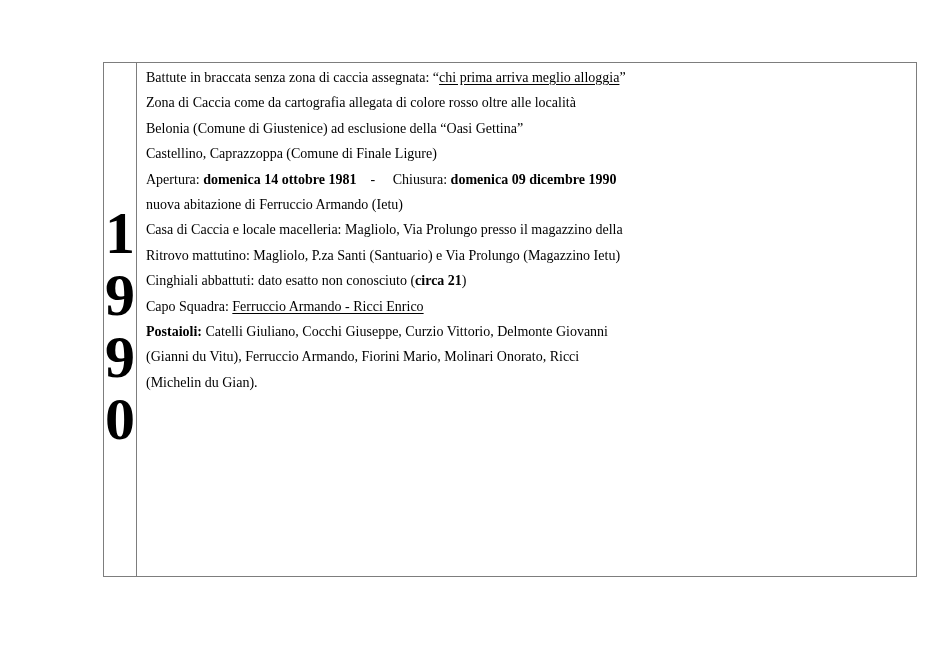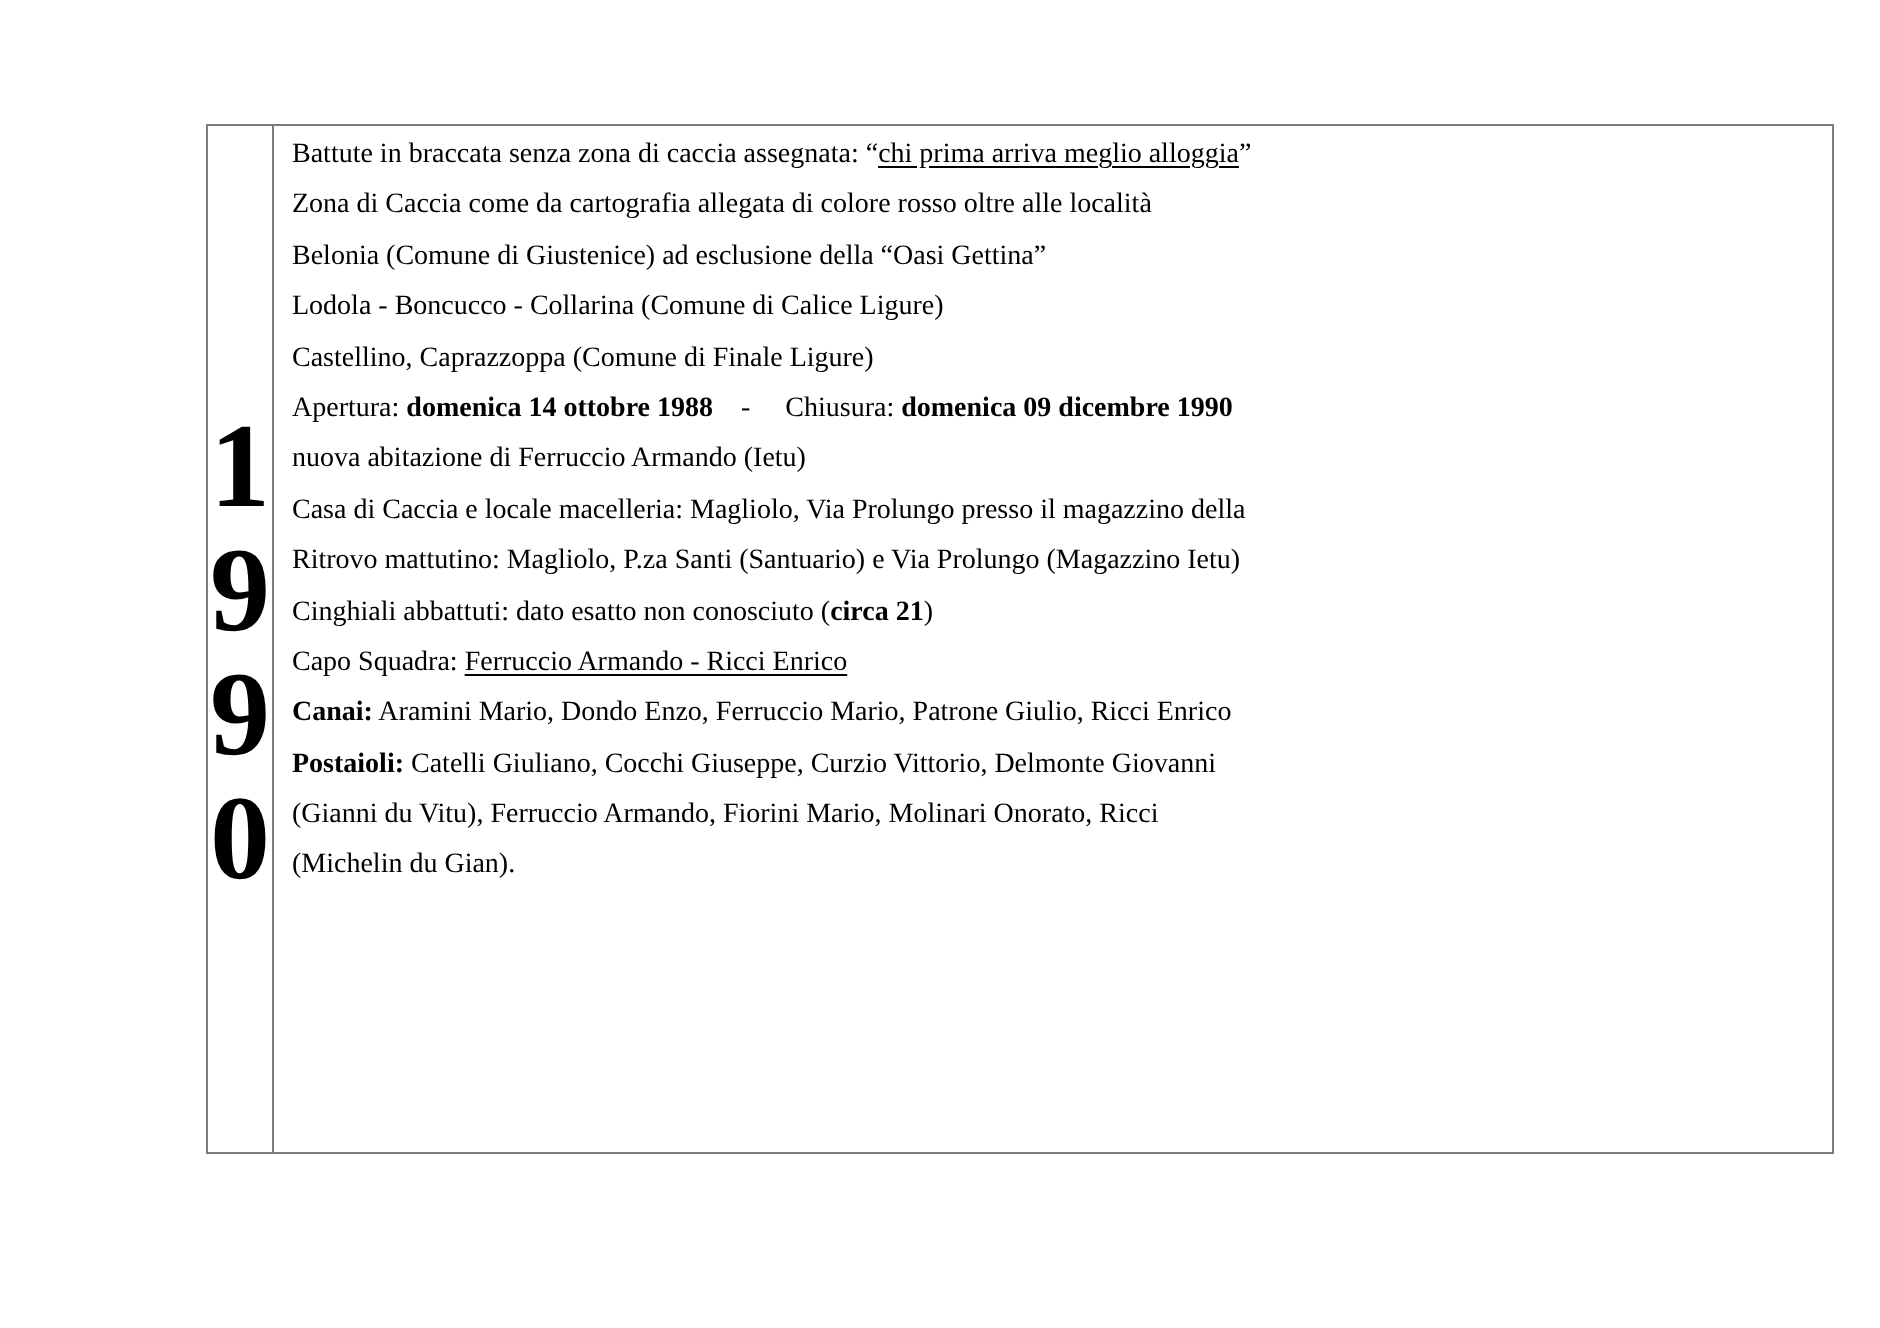--- a/index.html
+++ b/index.html
@@ -67,27 +67,25 @@
           <div class="year-digit">1</div>
           <div class="year-digit">9</div>
           <div class="year-digit">9</div>
           <div class="year-digit">0</div>
         </div>
     </div>
     <div class="text-col">
         <div class="tline"><span>Battute in braccata senza zona di caccia assegnata: “</span><span class="seg-u">chi prima arriva meglio alloggia</span><span>”</span></div>
         <div class="tline"><span>Zona di Caccia come da cartografia allegata di colore rosso oltre alle località</span></div>
         <div class="tline"><span>Belonia (Comune di Giustenice) ad esclusione della “Oasi Gettina”</span></div>
-        <div class="tline"><span>Lodola - Boncucco - Collarina (Comune di Calice Ligure)</span></div>
         <div class="tline"><span>Castellino, Caprazzoppa (Comune di Finale Ligure)</span></div>
-        <div class="tline"><span>Apertura: </span><span class="seg-b">domenica 14 ottobre 1988</span><span>    -     Chiusura: </span><span class="seg-b">domenica 09 dicembre 1990</span></div>
+        <div class="tline"><span>Apertura: </span><span class="seg-b">domenica 14 ottobre 1981</span><span>    -     Chiusura: </span><span class="seg-b">domenica 09 dicembre 1990</span></div>
         <div class="tline"><span>nuova abitazione di Ferruccio Armando (Ietu)</span></div>
         <div class="tline"><span>Casa di Caccia e locale macelleria: Magliolo, Via Prolungo presso il magazzino della</span></div>
         <div class="tline"><span>Ritrovo mattutino: Magliolo, P.za Santi (Santuario) e Via Prolungo (Magazzino Ietu)</span></div>
         <div class="tline"><span>Cinghiali abbattuti: dato esatto non conosciuto (</span><span class="seg-b">circa 21</span><span>)</span></div>
         <div class="tline"><span>Capo Squadra: </span><span class="seg-u">Ferruccio Armando - Ricci Enrico</span></div>
-        <div class="tline"><span class="seg-b">Canai:</span><span> Aramini Mario, Dondo Enzo, Ferruccio Mario, Patrone Giulio, Ricci Enrico</span></div>
         <div class="tline"><span class="seg-b">Postaioli:</span><span> Catelli Giuliano, Cocchi Giuseppe, Curzio Vittorio, Delmonte Giovanni</span></div>
         <div class="tline"><span>(Gianni du Vitu), Ferruccio Armando, Fiorini Mario, Molinari Onorato, Ricci</span></div>
         <div class="tline"><span>(Michelin du Gian).</span></div>
       </div>
   </div>
 </div>
 
 </body></html>

